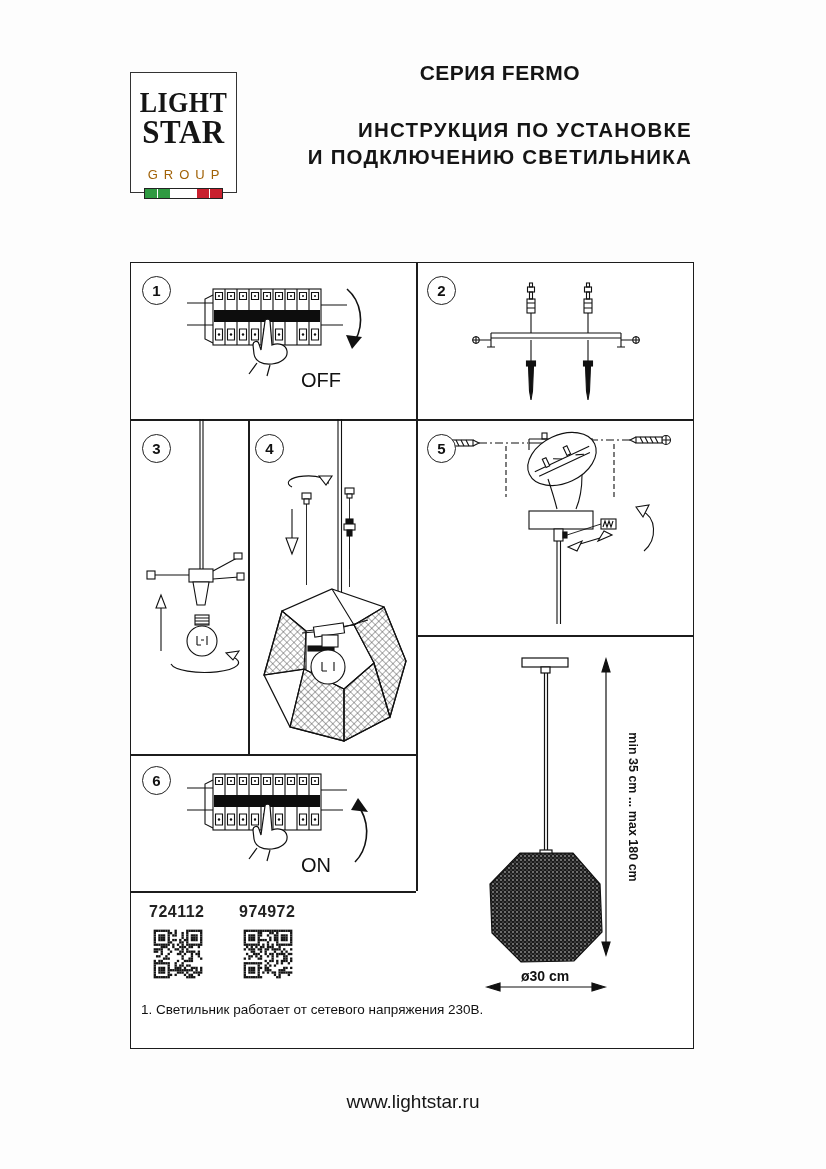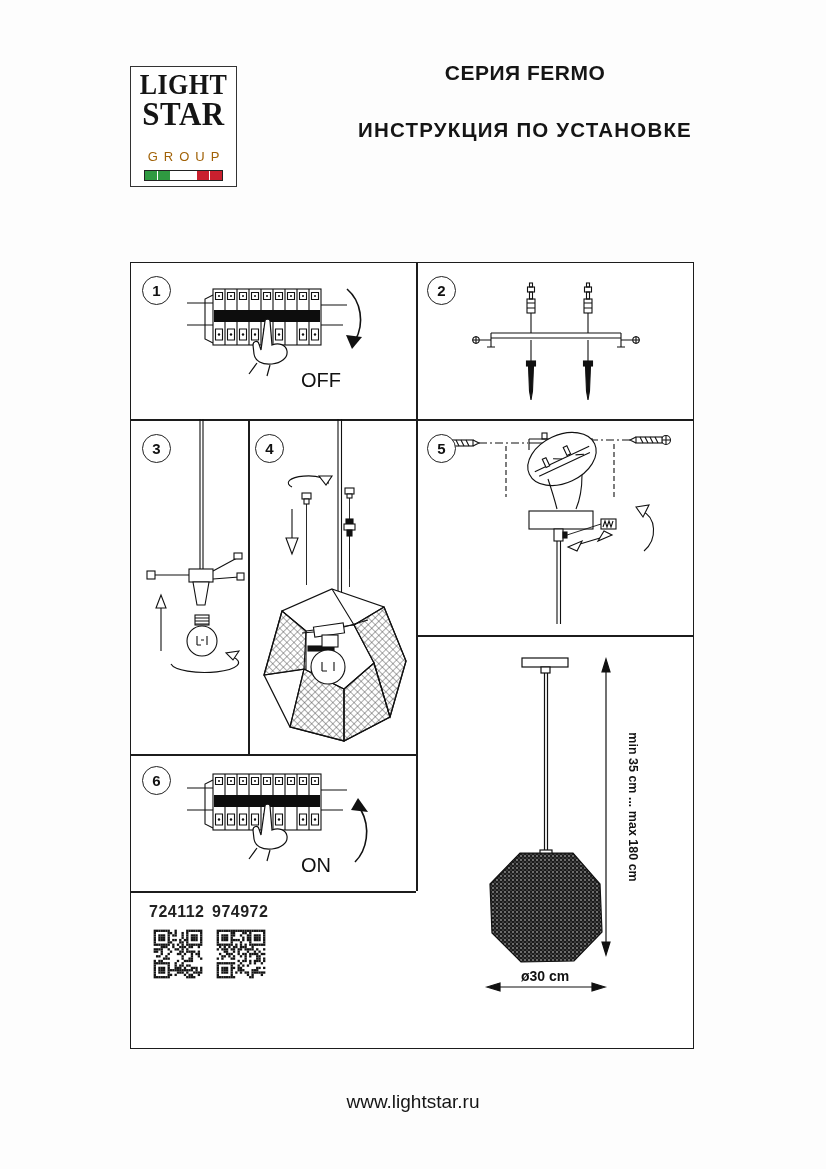--- a/index.html
+++ b/index.html
@@ -1,20 +1,20 @@
 <!DOCTYPE html>
 <html><head>
 <meta charset="utf-8">
 <style>
   html,body{margin:0;padding:0;background:#e8e8e8;}
   .sheet{position:relative;width:826px;height:1169px;background:#fdfdfd;margin:0 auto;
          font-family:"Liberation Sans","DejaVu Sans",sans-serif;color:#111;overflow:hidden;}
   
-  .logo-box{position:absolute;left:130px;top:66px;width:107px;height:121px;border:1.3px solid #333;
-            background:#fff;box-sizing:border-box;text-align:center;padding-top:4px;}
+  .logo-box{position:absolute;left:130px;top:72px;width:107px;height:121px;border:1.3px solid #333;
+            background:#fff;box-sizing:border-box;text-align:center;padding-top:16px;}
   .logo-light{font-family:"Liberation Serif","DejaVu Serif",serif;font-weight:bold;font-size:26px;
               line-height:27px;letter-spacing:.5px;color:#151515;transform:scaleY(1.15);}
   .logo-star{font-family:"Liberation Serif","DejaVu Serif",serif;font-weight:bold;font-size:31px;
              line-height:31px;letter-spacing:.5px;color:#151515;transform:scaleY(1.12);}
   .logo-group{font-size:13px;letter-spacing:6px;color:#a16207;margin-top:20px;text-indent:6px;}
   .flag{display:flex;height:9px;margin:6px 13px 0 13px;border:1px solid #222;gap:1px;background:#fff;}
   .flag span{flex:1;}
   .hdr{position:absolute;right:134px;top:60px;text-align:right;font-weight:bold;color:#151515;}
   .hdr-series{font-size:21px;line-height:26px;letter-spacing:.5px;text-align:center;}
   .hdr-article{font-size:20px;line-height:26px;letter-spacing:.5px;}
@@ -22,21 +22,21 @@
   
   .content-box{position:absolute;left:130px;top:262px;width:562px;height:785px;
                border:1.5px solid #1c1c1c;background:#fff;}
   .ln{position:absolute;background:#1c1c1c;}
   .step-circle{position:absolute;width:27px;height:27px;border:1.6px solid #222;border-radius:50%;
                background:#fff;display:flex;align-items:center;justify-content:center;
                font-size:15px;font-weight:bold;z-index:5;}
   .panel-svg{position:absolute;}
   svg text{font-family:"Liberation Sans","DejaVu Sans",sans-serif;}
   
-  .qr-row{position:absolute;left:18px;top:640px;display:flex;gap:5px;}
+  .qr-row{position:absolute;left:18px;top:640px;display:flex;gap:32px;}
   .qr-col{width:58px;}
   .qr-label{font-size:16px;font-weight:bold;letter-spacing:.5px;color:#222;margin-bottom:4px;}
   .notes{position:absolute;left:10px;top:737px;width:545px;font-size:13.5px;line-height:19.5px;color:#101010;}
   .site{position:absolute;left:0;right:0;top:1091px;text-align:center;font-size:19px;font-weight:normal;color:#151515;}
 </style>
 </head>
 <body>
 
 <div class="sheet">
 
@@ -51,20 +51,21 @@
       <span style="background: rgb(255, 255, 255);"></span>
       <span style="background: rgb(201, 32, 46);"></span>
       <span style="background: rgb(201, 32, 46);"></span>
     </div>
   </div>
 
   <div class="hdr">
     <div class="hdr-series">СЕРИЯ FERMO</div>
     <div class="hdr-title">
       <div>ИНСТРУКЦИЯ ПО УСТАНОВКЕ</div>
+      <div>И ПОДКЛЮЧЕНИЮ СВЕТИЛЬНИКА</div>
     </div>
   </div>
 
   <div class="content-box">
 
     <div class="ln" style="left:0;top:156px;width:100%;height:1.5px"></div>
     <div class="ln" style="left:285px;top:0;width:1.5px;height:628px"></div>
     <div class="ln" style="left:117px;top:156px;width:1.5px;height:335px"></div>
     <div class="ln" style="left:285px;top:372px;width:277px;height:1.5px"></div>
     <div class="ln" style="left:0;top:491px;width:285px;height:1.5px"></div>
@@ -824,17 +825,18 @@
               <rect x="8" y="22" width="1" height="1"></rect>
               <rect x="9" y="22" width="1" height="1"></rect>
               <rect x="16" y="22" width="1" height="1"></rect>
               <rect x="17" y="22" width="1" height="1"></rect>
             </g>
           </svg>
       </div>
     </div>
 
     <div class="notes">
+      <div>1. Светильник работает от сетевого напряжения 230В.</div>
     </div>
   </div>
 
   <div class="site">www.lightstar.ru</div>
 </div>
 
 </body></html>

